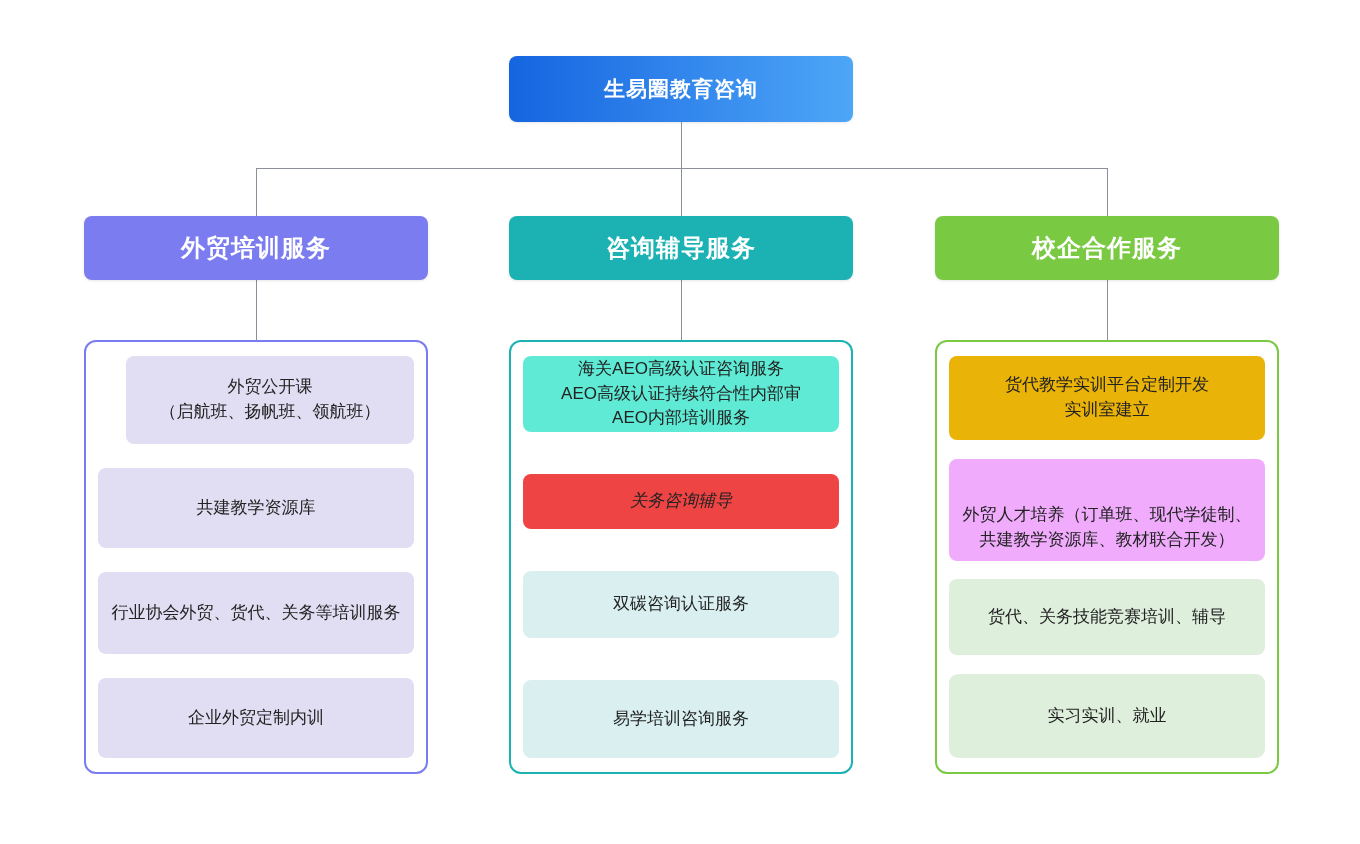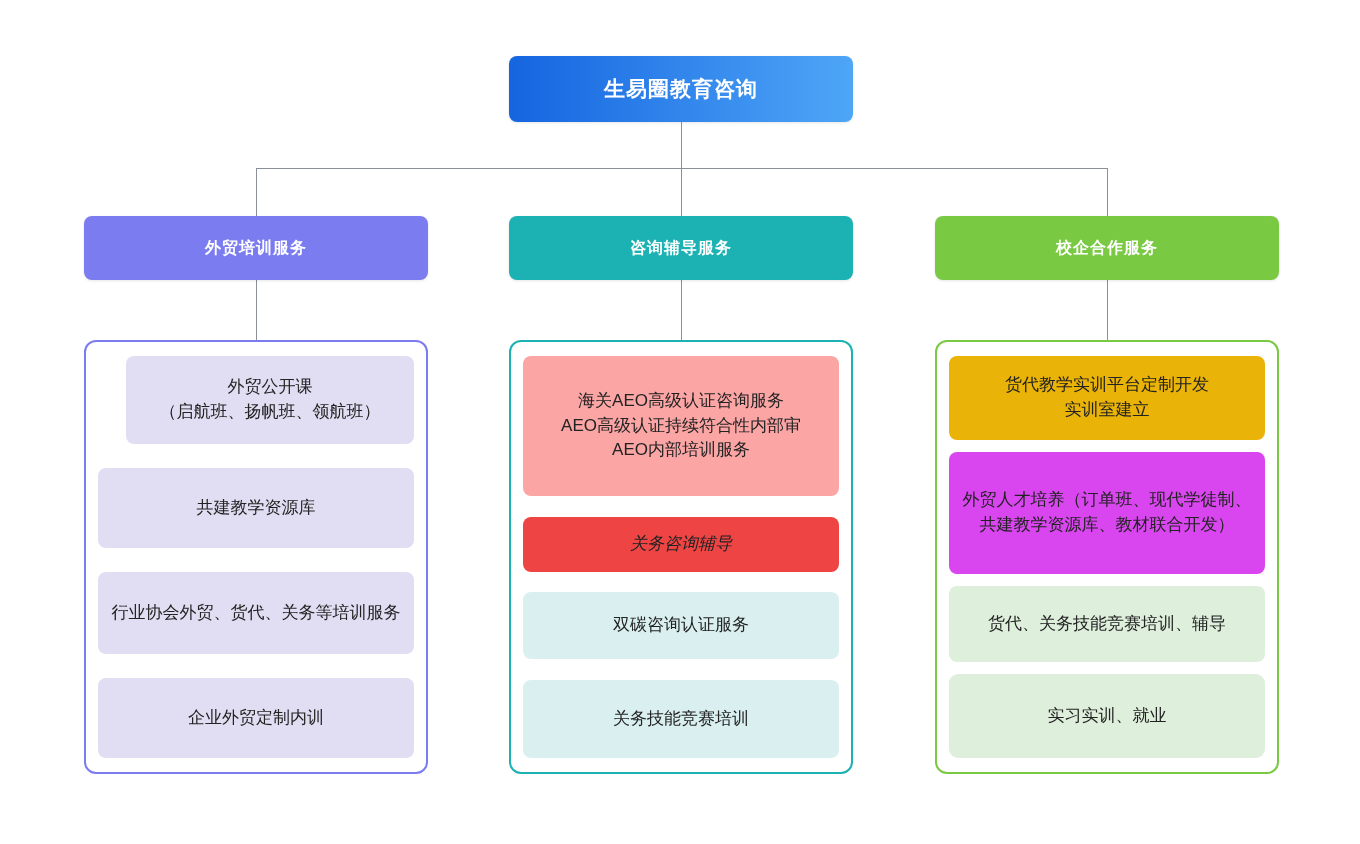--- a/index.html
+++ b/index.html
@@ -65,21 +65,21 @@
     position: absolute;
     left: 0;
     top: 216px;
     width: 344px;
     height: 64px;
     border-radius: 8px;
     display: flex;
     align-items: center;
     justify-content: center;
     color: #ffffff;
-    font-size: 16px;
+    font-size: 24px;
     font-weight: bold;
     letter-spacing: 1px;
     box-shadow: 0 1px 3px rgba(0,0,0,0.10);
   }
 
   .cat-panel {
     position: absolute;
     left: 0;
     top: 340px;
     width: 344px;
@@ -141,35 +141,35 @@
           <div class="service-item" style="background: rgb(225, 221, 242); height: 80px;"><span>共建教学资源库</span></div>
           <div class="service-item" style="background: rgb(225, 221, 242); height: 82px;"><span>行业协会外贸、货代、关务等培训服务</span></div>
           <div class="service-item" style="background: rgb(225, 221, 242); height: 80px;"><span>企业外贸定制内训</span></div>
         </div>
       </div>
       <div class="column" id="col-1" style="left: 509px;">
         <div class="cat-header" style="background: rgb(28, 178, 180);">
           <span>咨询辅导服务</span>
         </div>
         <div class="cat-panel" style="border-color: rgb(28, 178, 180);">
-          <div class="service-item" style="background: #fca5a5; height: 140px;"><span>海关AEO高级认证咨询服务
+          <div class="service-item" style="background: #5eead4; height: 76px;"><span>海关AEO高级认证咨询服务
 AEO高级认证持续符合性内部审
 AEO内部培训服务</span></div>
           <div class="service-item" style="background: #ef4444; height: 55px; font-style: italic;"><span>关务咨询辅导</span></div>
           <div class="service-item" style="background: rgb(218, 239, 240); height: 67px;"><span>双碳咨询认证服务</span></div>
-          <div class="service-item" style="background: rgb(218, 239, 240); height: 78px;"><span>关务技能竞赛培训</span></div>
+          <div class="service-item" style="background: rgb(218, 239, 240); height: 78px;"><span>易学培训咨询服务</span></div>
         </div>
       </div>
       <div class="column" id="col-2" style="left: 935px;">
         <div class="cat-header" style="background: rgb(122, 201, 67);">
           <span>校企合作服务</span>
         </div>
         <div class="cat-panel" style="border-color: rgb(122, 201, 67);">
           <div class="service-item" style="background: #eab308; height: 84px;"><span>货代教学实训平台定制开发
 实训室建立</span></div>
-          <div class="service-item" style="background: #d946ef; height: 122px;"><span>外贸人才培养（订单班、现代学徒制、共建教学资源库、教材联合开发）</span></div>
+          <div class="service-item" style="background: #f0abfc; height: 102px; align-items: flex-end;"><span>外贸人才培养（订单班、现代学徒制、共建教学资源库、教材联合开发）</span></div>
           <div class="service-item" style="background: rgb(222, 239, 220); height: 76px;"><span>货代、关务技能竞赛培训、辅导</span></div>
           <div class="service-item" style="background: rgb(222, 239, 220); height: 84px; border-radius: 9px;"><span>实习实训、就业</span></div>
         </div>
       </div>
     </div>
 
 </div>
 
 </body></html>

